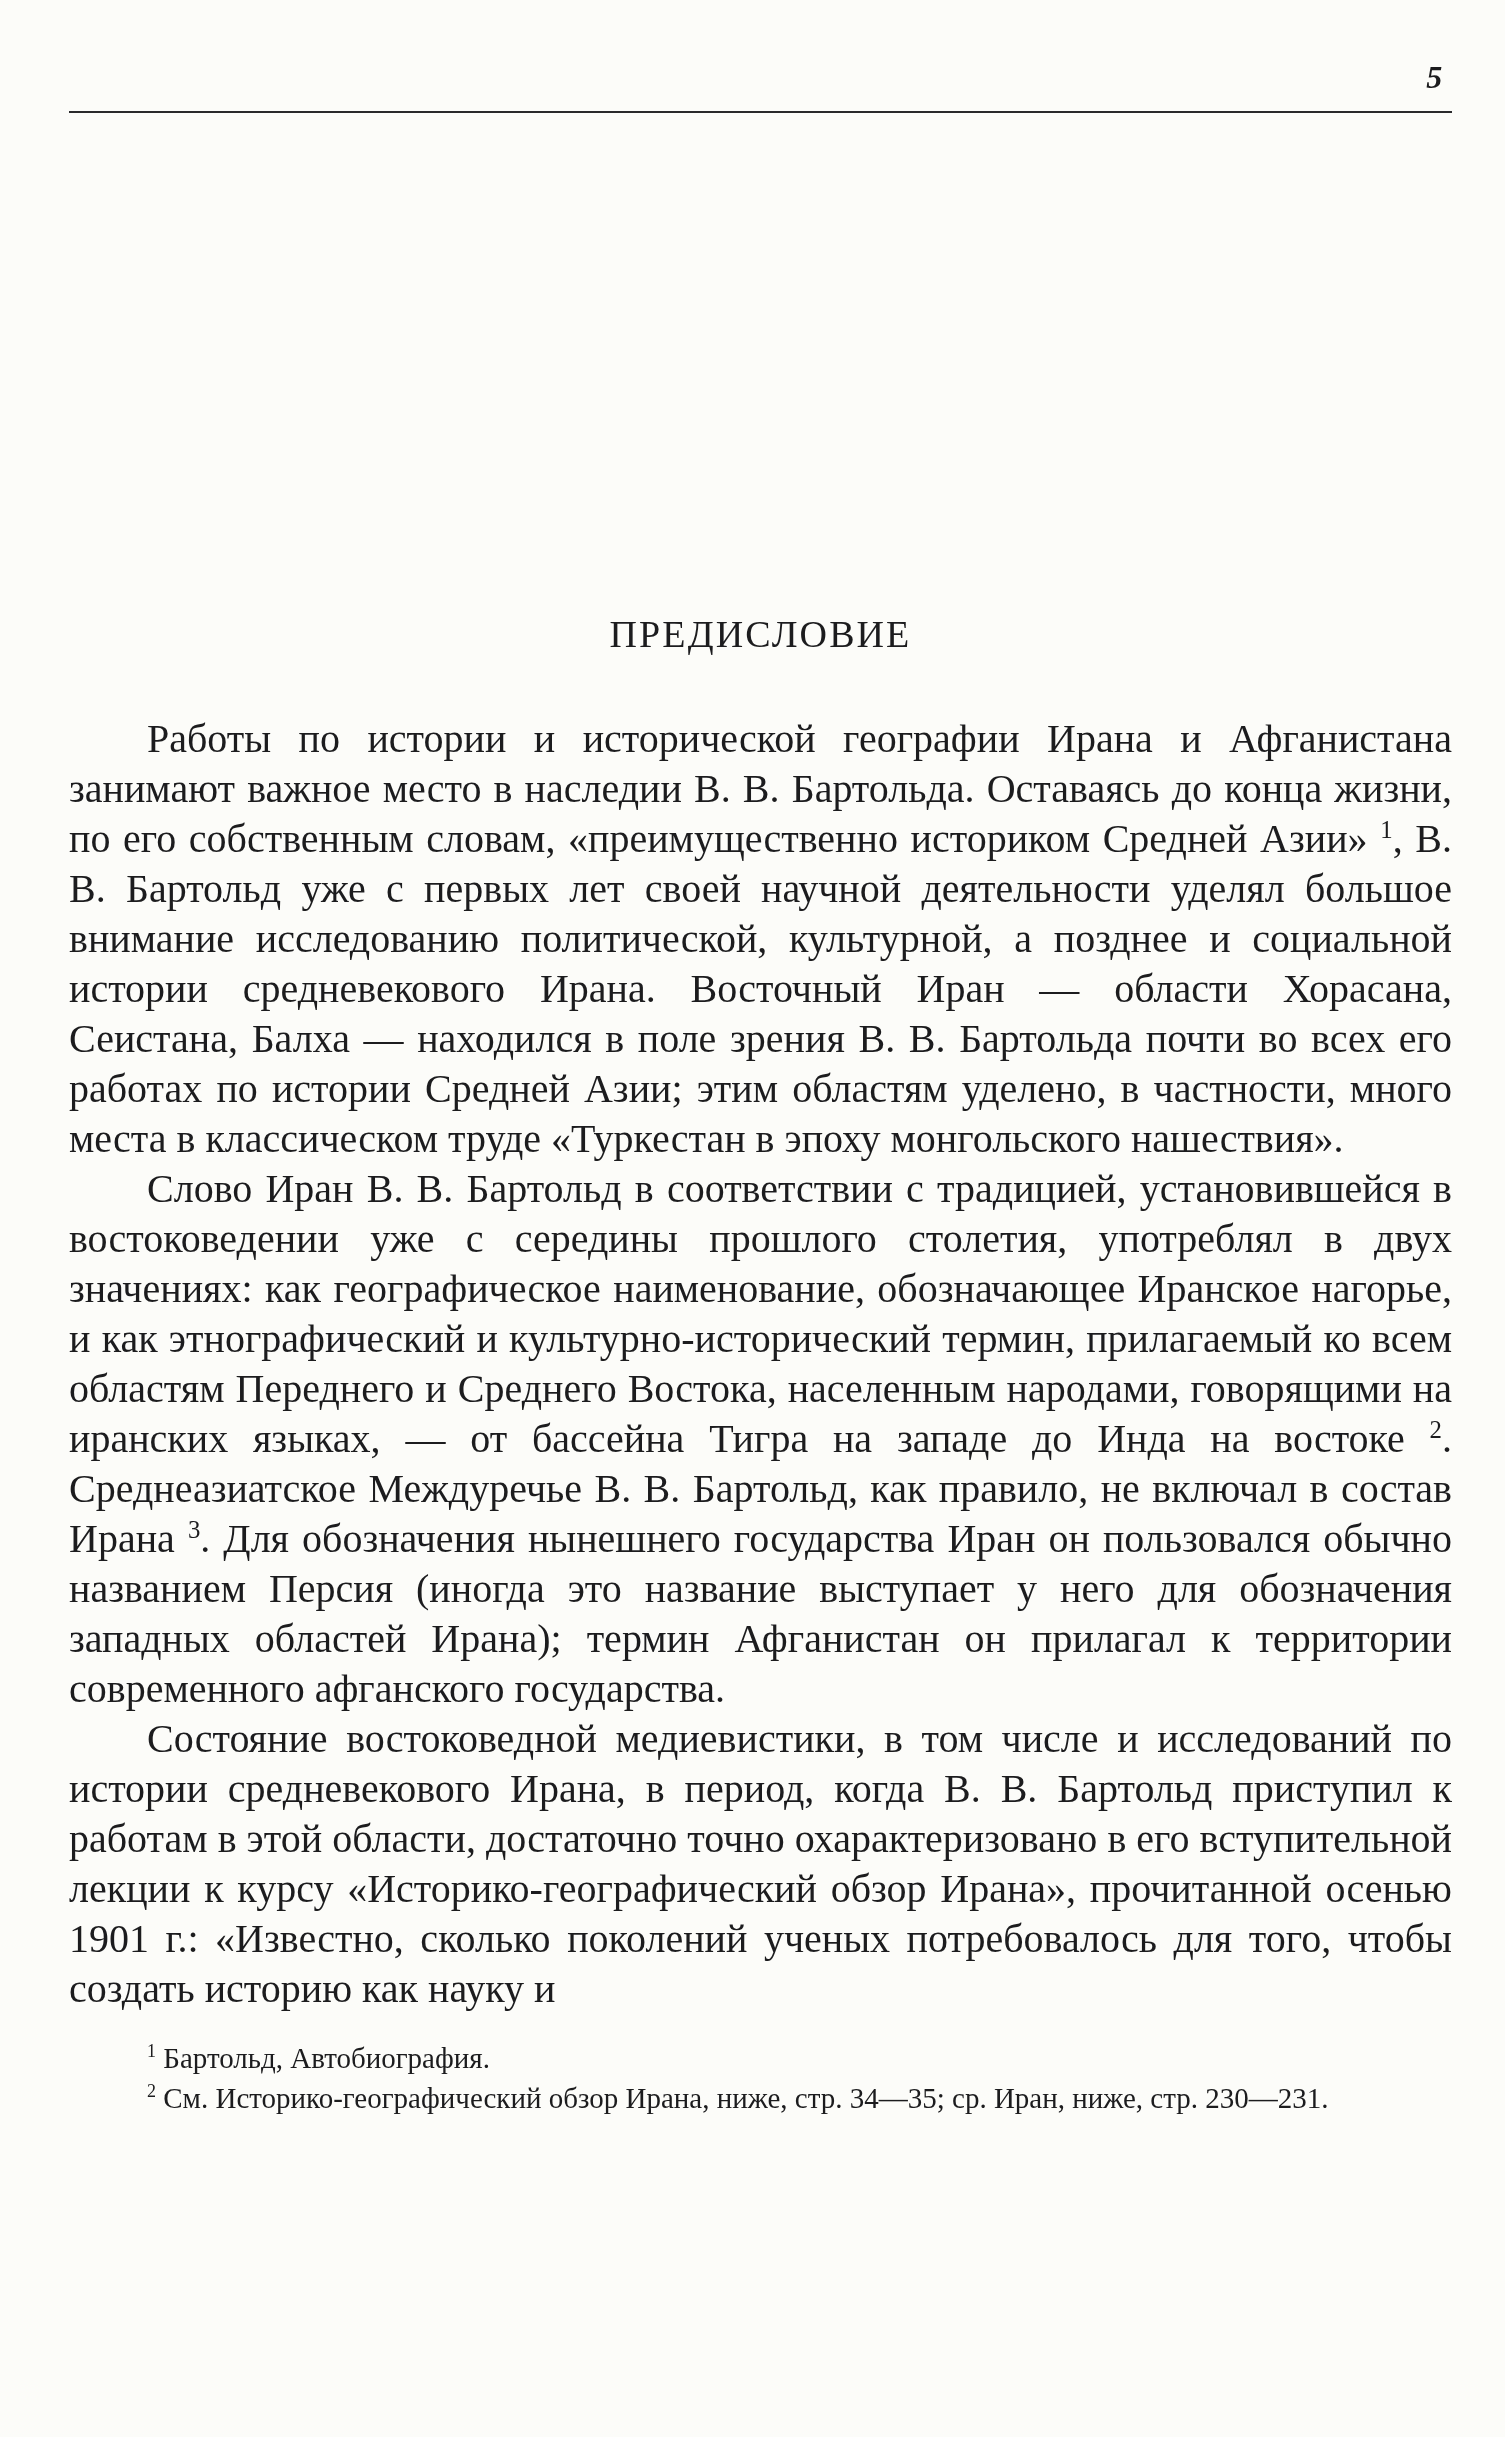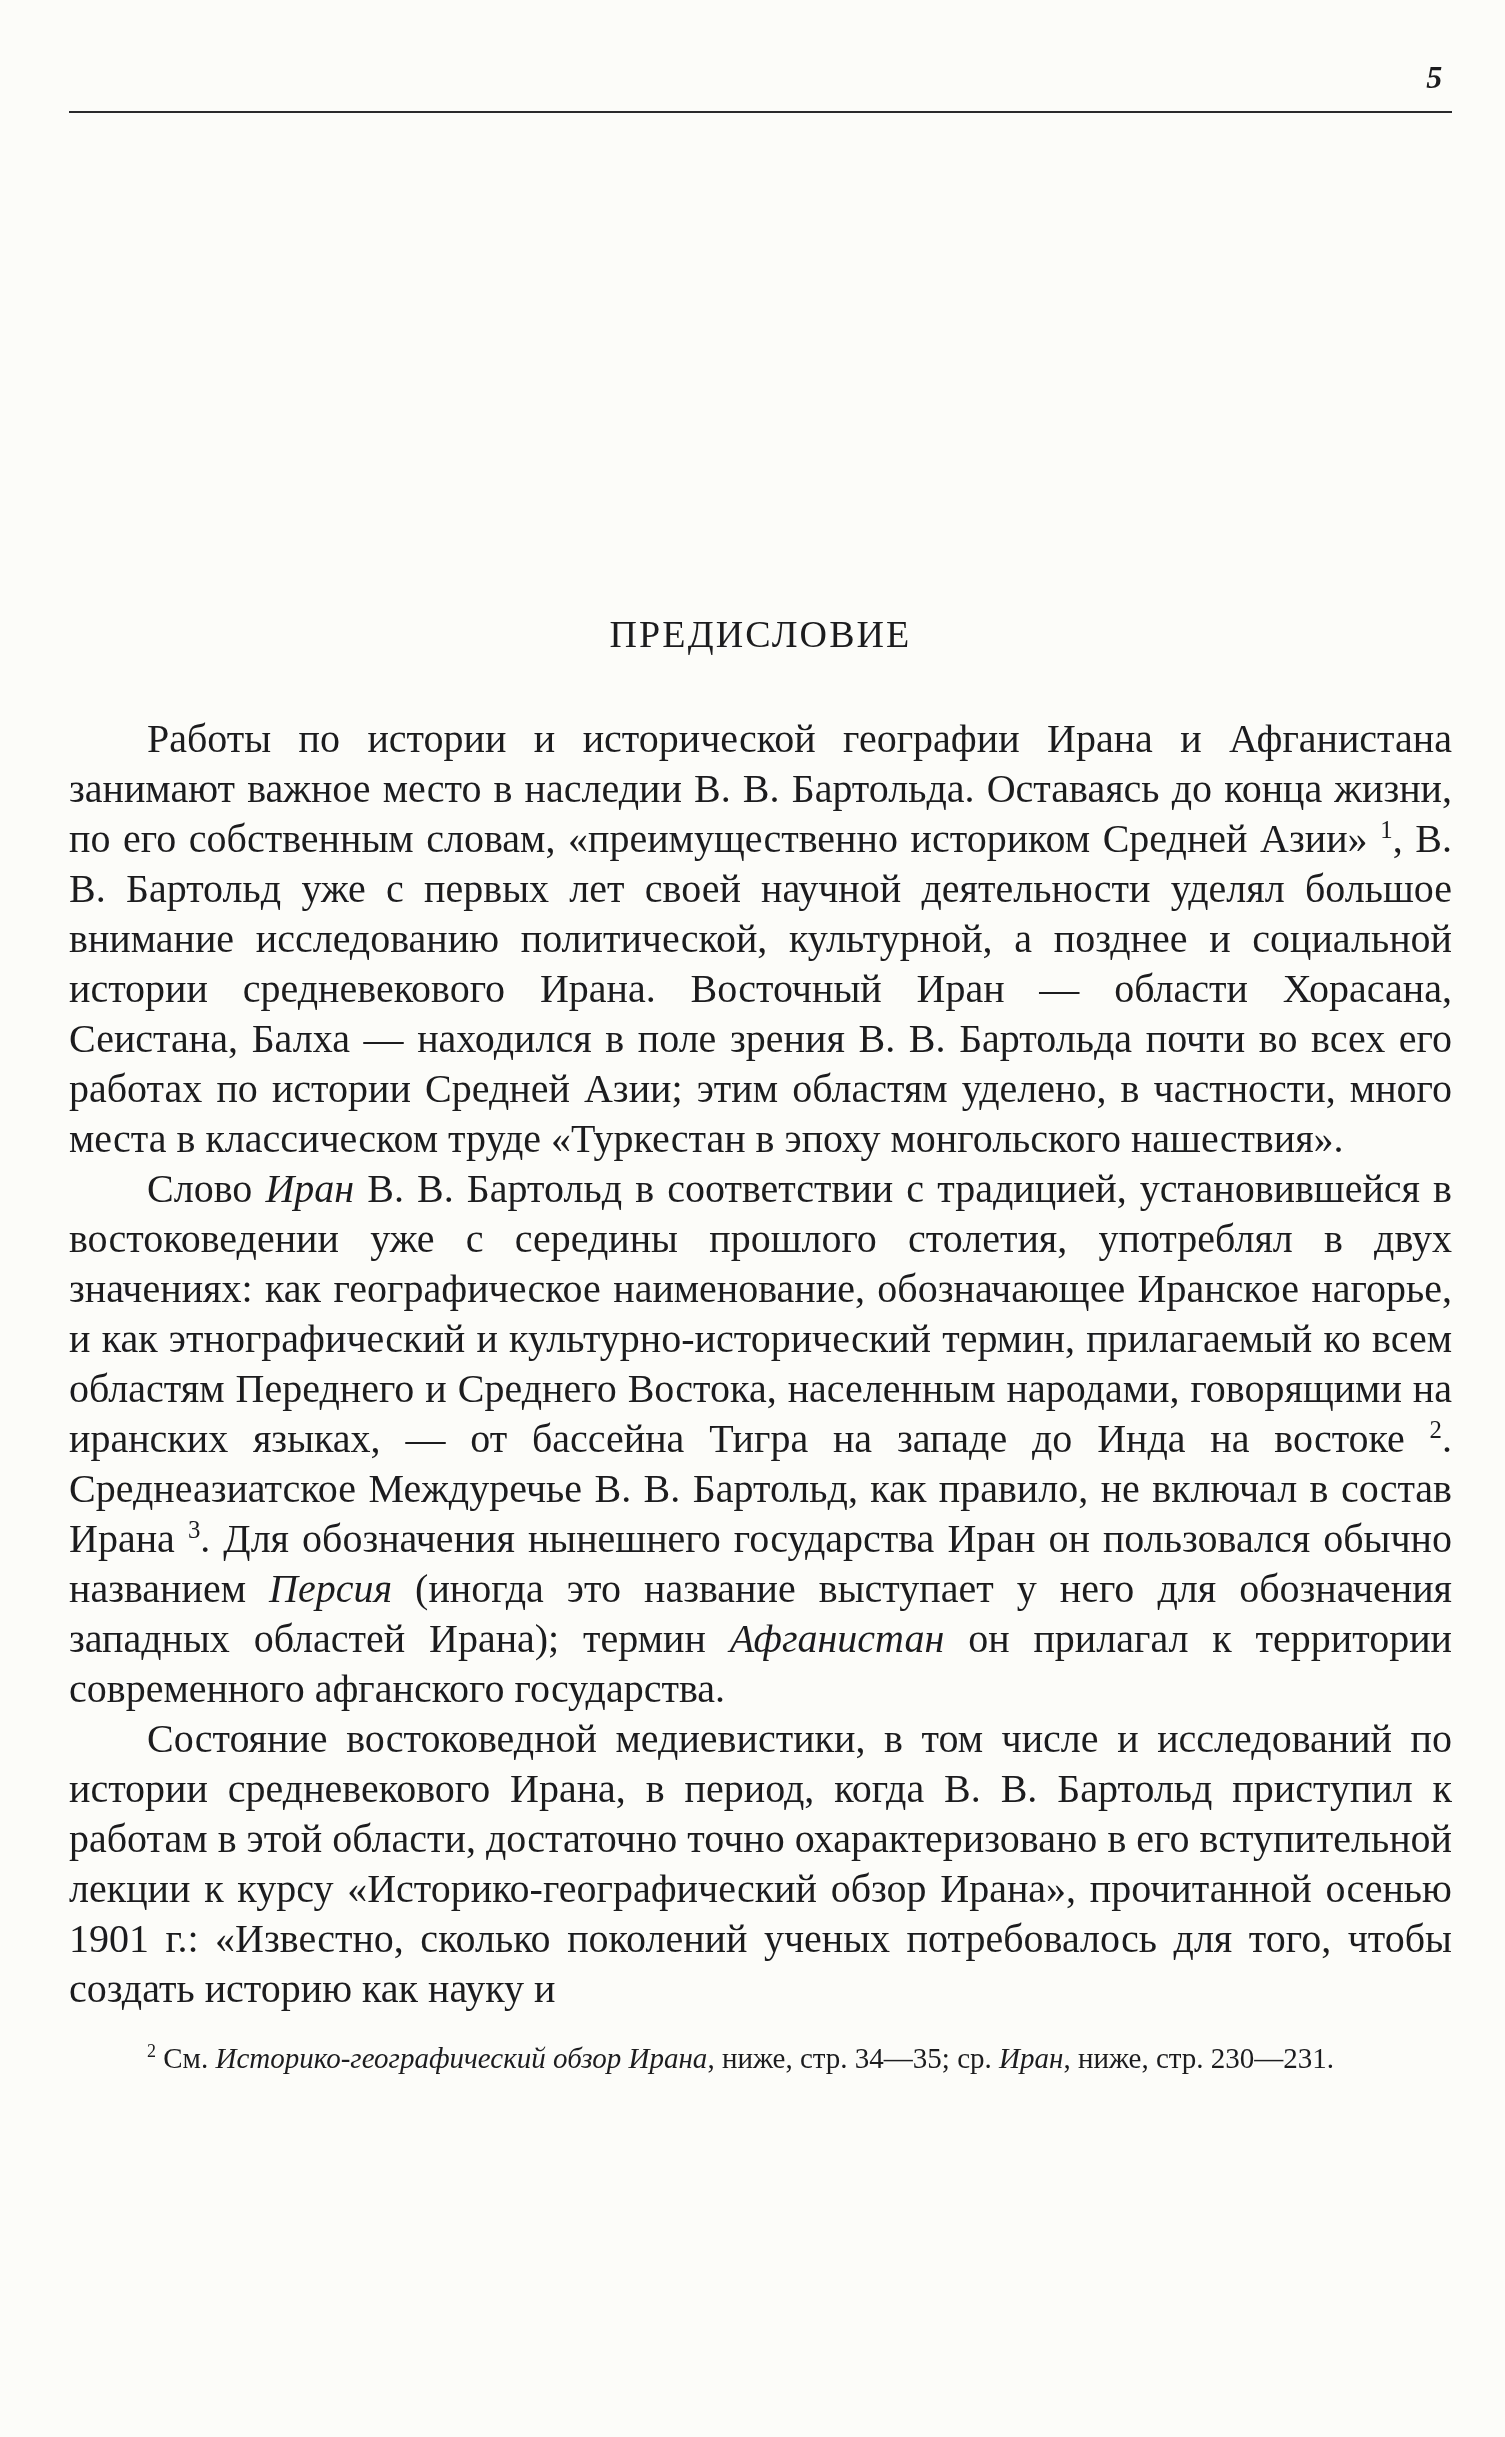--- a/index.html
+++ b/index.html
@@ -46,21 +46,21 @@
     margin-top: 58px;
     font-size: 40px;
     line-height: 50px;
     text-align: justify;
   }
   .body-text p {
     margin: 0;
     text-indent: 78px;
   }
 
-  .it { font-style: italic; }
+  .it { }
 
   sup {
     font-size: 0.62em;
     line-height: 0;
     vertical-align: super;
   }
 
   .footnotes {
     margin-top: 23.6px;
     font-size: 29px;
@@ -83,17 +83,18 @@
 
   <h1 class="heading">ПРЕДИСЛОВИЕ</h1>
 
   <div class="body-text">
     <p><span>Работы по истории и исторической географии Ирана и Афганистана занимают важное место в наследии В. В. Бартольда. Оставаясь до конца жизни, по его собственным словам, «преимущественно историком Средней Азии» </span><sup>1</sup><span>, В. В. Бартольд уже с первых лет своей научной деятельности уделял большое внимание исследованию политической, культурной, а позднее и социальной истории средневекового Ирана. Восточный Иран — области Хорасана, Сеистана, Балха — находился в поле зрения В. В. Бартольда почти во всех его работах по истории Средней Азии; этим областям уделено, в частности, много места в классическом труде «Туркестан в эпоху монгольского нашествия».</span></p>
     <p><span>Слово </span><span class="it">Иран</span><span> В. В. Бартольд в соответствии с традицией, установившейся в востоковедении уже с середины прошлого столетия, употреблял в двух значениях: как географическое наименование, обозначающее Иранское нагорье, и как этнографический и культурно-исторический термин, прилагаемый ко всем областям Переднего и Среднего Востока, населенным народами, говорящими на иранских языках, — от бассейна Тигра на западе до Инда на востоке </span><sup>2</sup><span>. Среднеазиатское Междуречье В. В. Бартольд, как правило, не включал в состав Ирана </span><sup>3</sup><span>. Для обозначения нынешнего государства Иран он пользовался обычно названием </span><span class="it">Персия</span><span> (иногда это название выступает у него для обозначения западных областей Ирана); термин </span><span class="it">Афганистан</span><span> он прилагал к территории современного афганского государства.</span></p>
     <p><span>Состояние востоковедной медиевистики, в том числе и исследований по истории средневекового Ирана, в период, когда В. В. Бартольд приступил к работам в этой области, достаточно точно охарактеризовано в его вступительной лекции к курсу «Историко-географический обзор Ирана», прочитанной осенью 1901 г.: «Известно, сколько поколений ученых потребовалось для того, чтобы создать историю как науку и</span></p>
   </div>
 
   <div class="footnotes">
+    <p><sup>1</sup><span> Бартольд, </span><span class="it">Автобиография</span><span>.</span></p>
     <p><sup>2</sup><span> См. </span><span class="it">Историко-географический обзор Ирана</span><span>, ниже, стр. 34—35; ср. </span><span class="it">Иран</span><span>, ниже, стр. 230—231.</span></p>
   </div>
 
 </div>
 
 
 </body></html>

